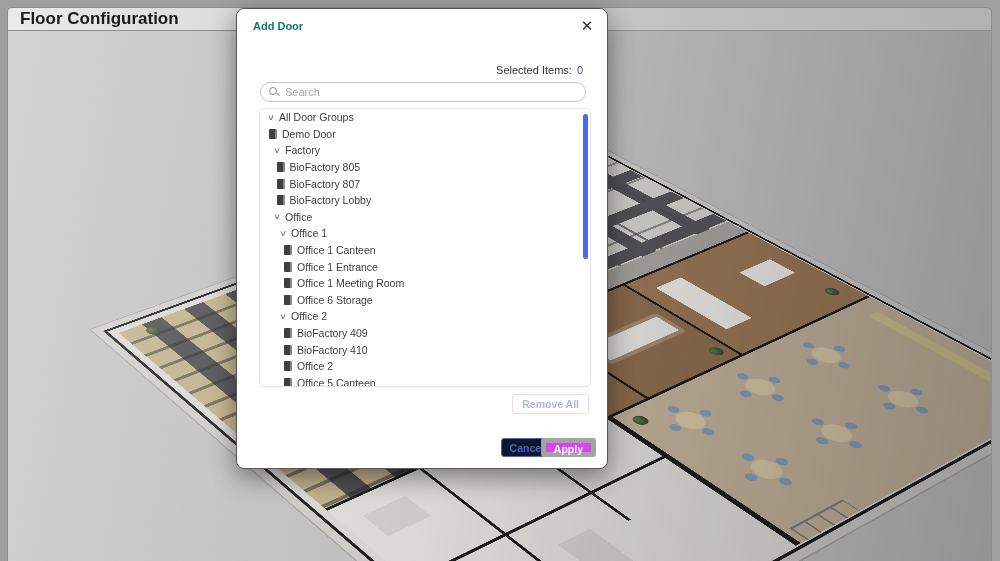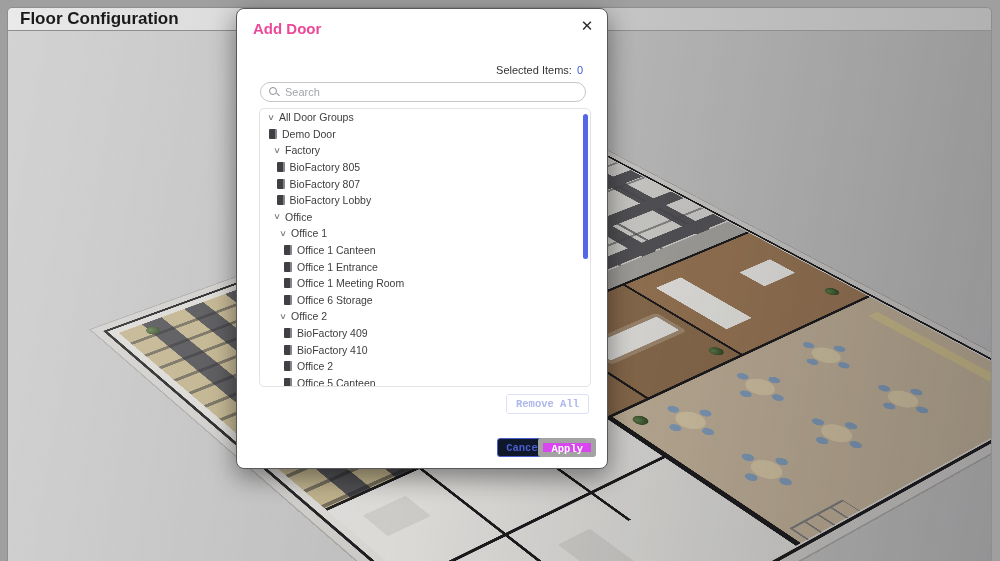--- a/index.html
+++ b/index.html
@@ -57,21 +57,21 @@
   .gates { position:absolute; left:600px; top:1052px; width:130px; height:34px;
     border-top:4px solid #7c7c7c;
     background:repeating-linear-gradient(90deg,#7c7c7c 0 4px, transparent 4px 32px); }
   .shade { position:absolute; inset:0; z-index:2; pointer-events:none;
     background:linear-gradient(100deg, rgba(255,255,255,0.28) 0%, rgba(130,130,130,0.06) 45%, rgba(40,40,45,0.30) 100%); }
 
   
   .modal { position:absolute; left:236px; top:8px; width:372px; height:461px; z-index:10;
     background:#ffffff; border:1px solid #58585a; border-radius:8px;
     box-shadow:0 8px 26px rgba(0,0,0,0.45); }
-  .modal-title { position:absolute; left:16px; top:11px; font-size:15px; font-weight:bold; color:#ec4899; }
+  .modal-title { position:absolute; left:16px; top:11px; font-size:11px; font-weight:bold; color:#0f766e; }
   .modal-close { position:absolute; right:10px; top:7px; width:20px; height:20px;
     font-size:15px; line-height:20px; text-align:center; color:#2c2c2c; cursor:pointer;
     background:none; border:none; font-family:"Liberation Sans", sans-serif; }
   .selected-row { position:absolute; top:55px; right:24px; font-size:11px; color:#333; }
   .selected-count { color:#3f5bd6; margin-left:5px; }
 
   .search-box { position:absolute; left:23px; top:73px; width:326px; height:20px;
     border:1px solid #c6c6c6; border-radius:10px; background:#fff; }
   .search-icon { position:absolute; left:8px; top:4px; width:8px; height:8px;
     border:1.4px solid #8a8f94; border-radius:50%; }
@@ -84,21 +84,21 @@
   .tree-box { position:absolute; left:22px; top:99px; width:332px; height:279px;
     border:1px solid #e3e3e3; border-radius:5px; overflow:hidden; }
   .tree-scroll { position:absolute; right:2px; top:5px; width:5px; height:145px;
     background:#5467e6; border-radius:3px; }
   .tree-row { display:flex; align-items:center; height:16.6px; font-size:10.5px; color:#3d3d3d; cursor:pointer; }
   .chev { font-size:8px; color:#7a7a7a; width:10px; text-align:center; margin-right:3px;
     transform:scaleX(1.3); display:inline-block; }
   .door-ic { width:8px; height:10px; background:#3f3f44; border-right:2px solid #85858a;
     border-radius:1px; margin-right:5px; flex:0 0 auto; }
 
-  .btn { position:absolute; font-family:Liberation Mono, monospace; font-size:10.5px; font-weight:bold;
+  .btn { position:absolute; font-family:Liberation Sans, sans-serif; font-size:10.5px; font-weight:bold;
     border-radius:3px; cursor:pointer; }
   .btn-removeall { right:18px; top:385px; height:20px; padding:0 9px;
     background:#fff; color:#adb7ea; border:1px solid #dde1f6; }
   .btn-cancel { right:54px; top:429px; height:19px; padding:0 8px;
     background:#0f172a; color:#4a5fd0; border:1px solid #4a5fd0; }
   .btn-apply { right:11px; top:429px; height:19px; padding:0 8px;
     background:#d946ef; color:#fff; border:5px solid #a3a3a3; }
 </style>
 </head>
 <body>

